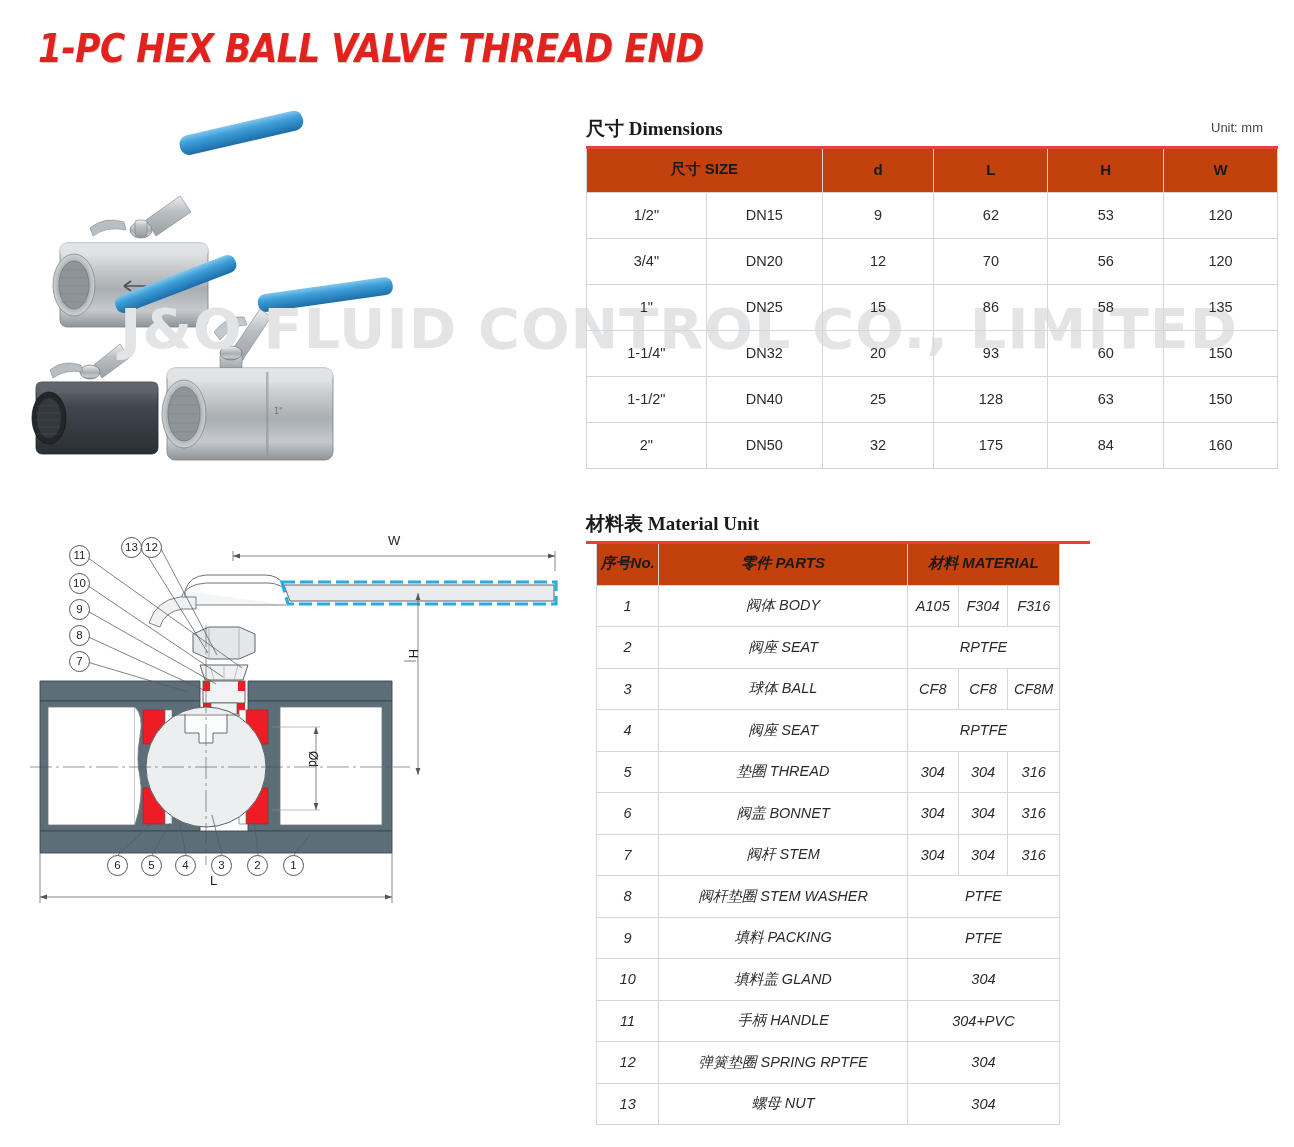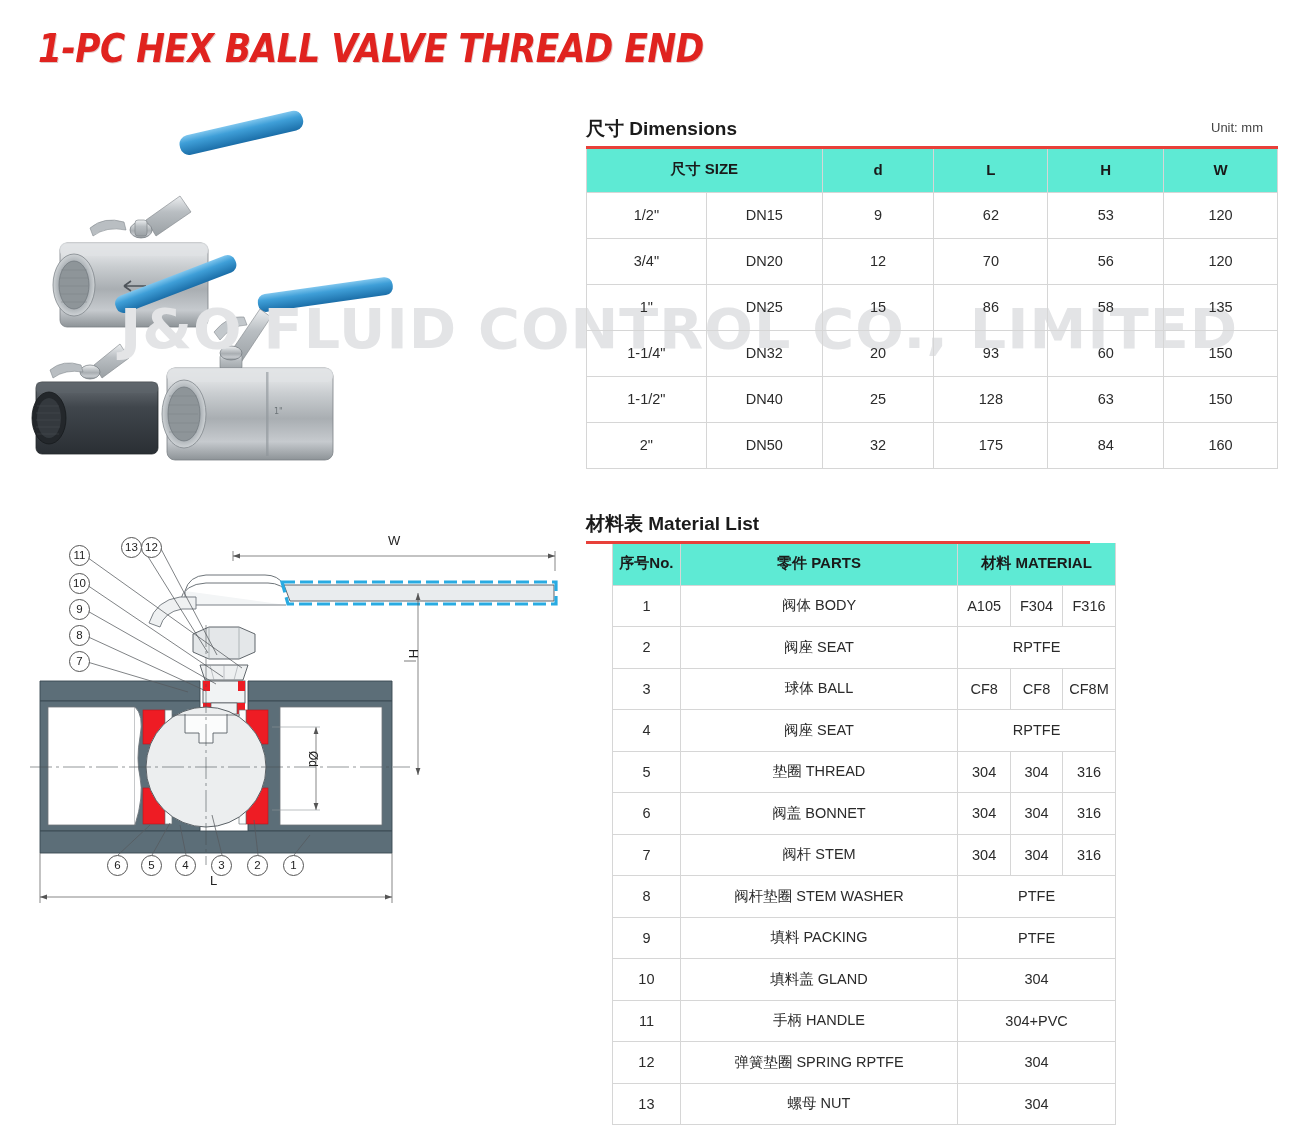--- a/index.html
+++ b/index.html
@@ -33,51 +33,51 @@
     letter-spacing:1px; z-index:6; pointer-events:none;
     font-family:"DejaVu Sans",sans-serif;
   }
 
   
   #photos { position:absolute; left:28px; top:110px; width:520px; height:370px; z-index:3; }
 
   
   .sec-head {
     position:absolute; font-size:19px; font-weight:bold; color:#1a1a1a;
-    font-family:Liberation Sans, sans-serif;
+    font-family:Liberation Serif, serif;
   }
   .unit-note {
     position:absolute; font-size:13px; color:#444;
   }
 
   
   table.dt {
     position:absolute; border-collapse:collapse;
     background:transparent; z-index:8;
   }
   table.dt td, table.dt th {
     border:1px solid #d6d6d6;
     text-align:center; vertical-align:middle;
     font-weight:normal; color:#2b2b2b;
     background:transparent;
   }
   table.dt thead th {
-    background:#5eead4;
+    background:#c2410c;
     font-weight:bold; color:#1a1a1a;
     border-top:none;
   }
   .redline {
     position:absolute; height:3px; background:#e8403a; z-index:9;
   }
 
   #dim-table { left:586px; top:148px; width:692px; }
   #dim-table thead th { height:44px; font-size:15px; }
   #dim-table tbody td { height:46px; font-size:14.5px; }
 
-  #mat-table { left:612px; top:543px; width:504px; }
+  #mat-table { left:596px; top:543px; width:464px;font-style:italic; }
   #mat-table thead th { height:42px; font-size:15px; }
   #mat-table tbody td { height:41.5px; font-size:14.5px; }
   #mat-table tbody td.parts { font-size:14.5px; }
 
   
   #drawing { position:absolute; left:10px; top:505px; width:560px; height:420px; z-index:4; }
   .callout-num {
     position:absolute; width:21px; height:21px; border:1px solid #555;
     border-radius:50%; background:#fff; color:#222;
     font-size:11.5px; text-align:center; line-height:19px;
@@ -244,21 +244,21 @@
         <td>2"</td>
         <td>DN50</td>
         <td>32</td>
         <td>175</td>
         <td>84</td>
         <td>160</td>
       </tr>
     </tbody>
 </table>
 
-<div class="sec-head" style="left:586px; top:511px;">材料表 Material List</div>
+<div class="sec-head" style="left:586px; top:511px;">材料表 Material Unit</div>
 <div class="redline" style="left:586px; top:541px; width:504px;"></div>
 
 <table class="dt" id="mat-table">
   <colgroup>
     <col style="width:68px">
       <col style="width:278px">
     <col style="width:53px">
       <col style="width:52px">
       <col style="width:53px">
   </colgroup>

